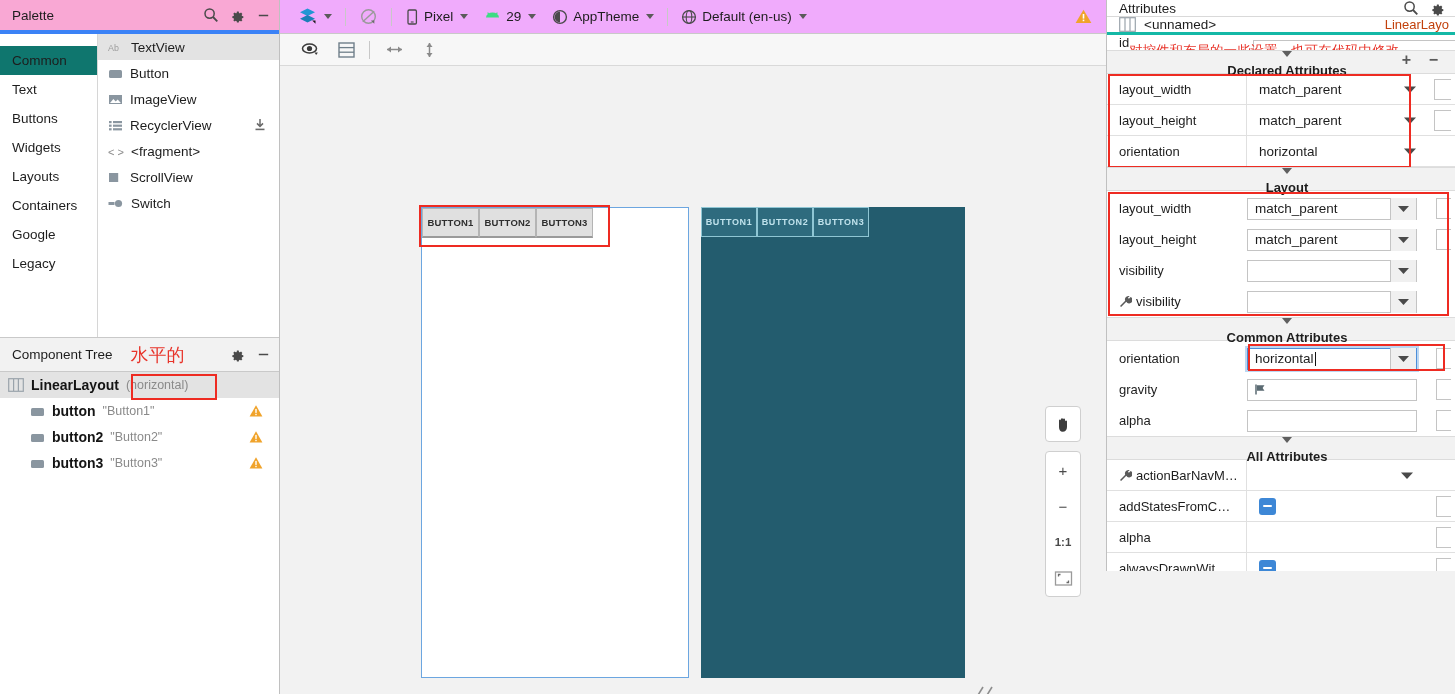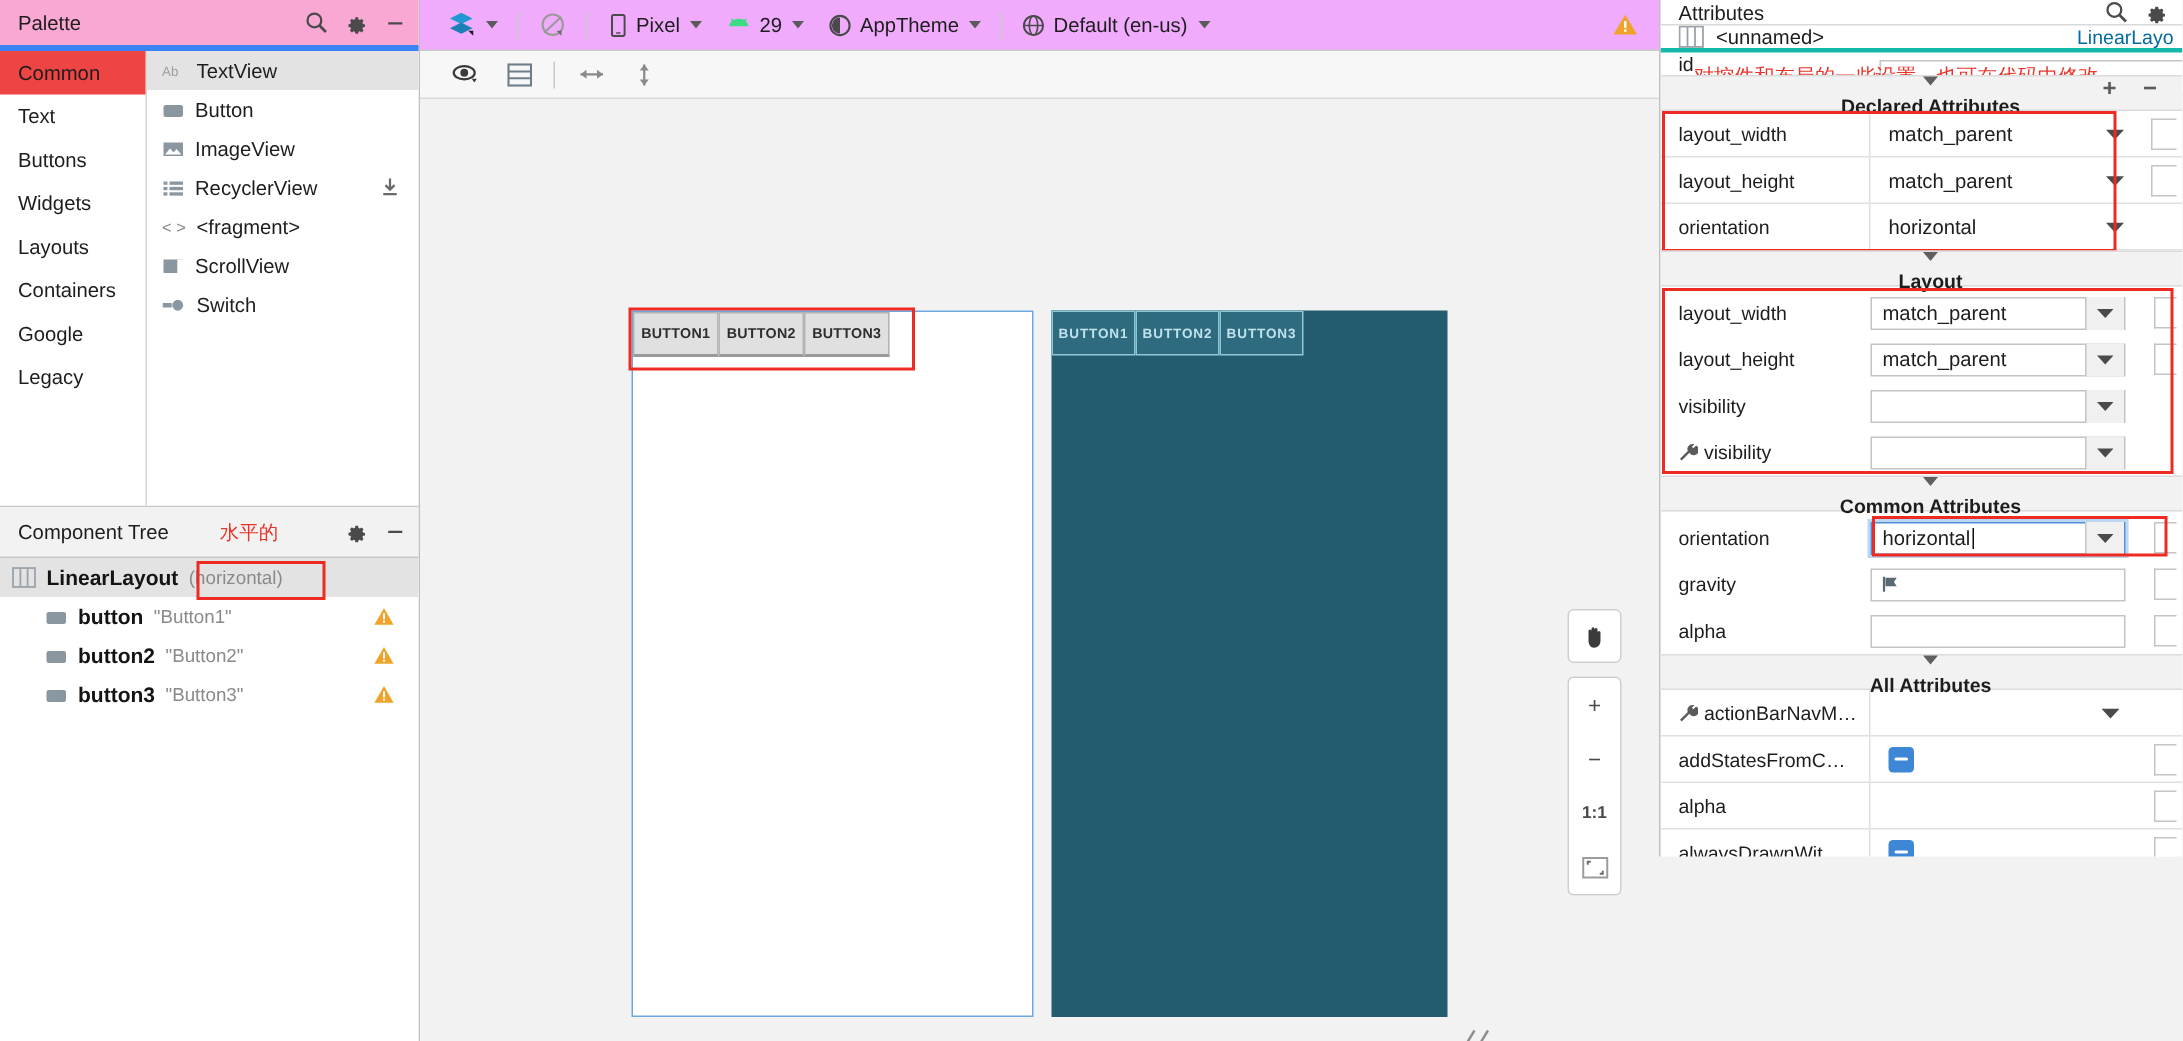--- a/index.html
+++ b/index.html
@@ -26,34 +26,34 @@
   
   #left { width:280px; height:694px; background:#fff;
           border-right:1px solid #c0c0c0; box-sizing:border-box;
           display:flex; flex-direction:column; }
 
   #palette-body { display:flex; height:303px; border-bottom:1px solid #c9c9c9; }
   #cat-list { width:98px; background:#fff; border-right:1px solid #d6d6d6;
               box-sizing:border-box; }
   .cat { height:29px; line-height:29px; padding-left:12px; font-size:13.5px;
          color:#1d1d1d; cursor:default; }
-  .cat.sel { background:#ef4444; }
+  .cat.sel { background:#0f766e;margin-top:12px; }
 
   #widget-list { flex:1; background:#fff; }
   .wrow { height:26px; display:flex; align-items:center; padding-left:10px;
           gap:7px; font-size:13.5px; position:relative; }
   .wrow.sel { background:#e3e3e3; }
   .wrow .wname { color:#1d1d1d; }
   .wrow .dl { position:absolute; right:12px; top:50%; transform:translateY(-50%); }
 
   
   #tree-hdr { height:34px; display:flex; align-items:center; background:#f2f2f2;
               border-bottom:1px solid #c9c9c9; padding:0 8px 0 12px; box-sizing:border-box;}
   #tree-hdr .t1 { font-size:13.5px; }
-  #tree-note { color:#e8342a; font-size:13px; margin-left:34px; flex:1; }
+  #tree-note { color:#e8342a; font-size:18px; margin-left:18px; flex:1; }
   #tree-body { flex:1; background:#fff; }
   .trow { height:26px; display:flex; align-items:center; gap:7px; position:relative;
           font-size:14px; padding-left:8px; }
   .trow.sel { background:#e3e3e3;align-items:center; }
   .trow .tname { font-weight:bold; color:#141414; }
   .trow .tval { color:#8a8a8a; font-size:12.5px; }
   .trow .warn { position:absolute; right:16px; top:50%; transform:translateY(-50%); }
   .trow.child { padding-left:30px; }
   .redbox-tree { position:absolute; border:2px solid #ee2b22; }
 
@@ -105,21 +105,21 @@
 
   
   #right { width:349px; height:571px; background:#fff;
            border-left:1px solid #c0c0c0; box-sizing:border-box;
            display:flex; flex-direction:column; position:relative; overflow:hidden; }
   #attr-head { height:31px; display:flex; align-items:center;
                border-bottom:1px solid #d9d9d9; padding:0 10px 0 12px; box-sizing:border-box; }
   #comp-row { height:31px; display:flex; align-items:center; gap:8px;
               padding-left:12px; box-sizing:border-box; border-bottom:3px solid #14b8a6; }
   #comp-row .cname { font-size:13.5px; }
-  #comp-row .ctype { margin-left:auto; color:#0369a1; font-size:13px; padding-right:6px; }
+  #comp-row .ctype { margin-left:auto; color:#c2410c; font-size:13px; padding-right:6px; }
   #id-row { height:33px; position:relative; display:flex; align-items:center;
             padding-left:12px; box-sizing:border-box; }
   #id-row .lbl { font-size:13px; }
   #id-row .field { position:absolute; left:146px; top:5px; width:280px; height:23px;
                    border:1px solid #c4c4c4; background:#fff; box-sizing:border-box; }
   #id-note { position:absolute; left:22px; top:7px; color:#e8342a; font-size:13.5px;
              white-space:nowrap; }
 
   .sect-hdr { height:24px; display:flex; align-items:center; gap:6px;
               background:#f2f2f2; border-top:1px solid #dcdcdc;

